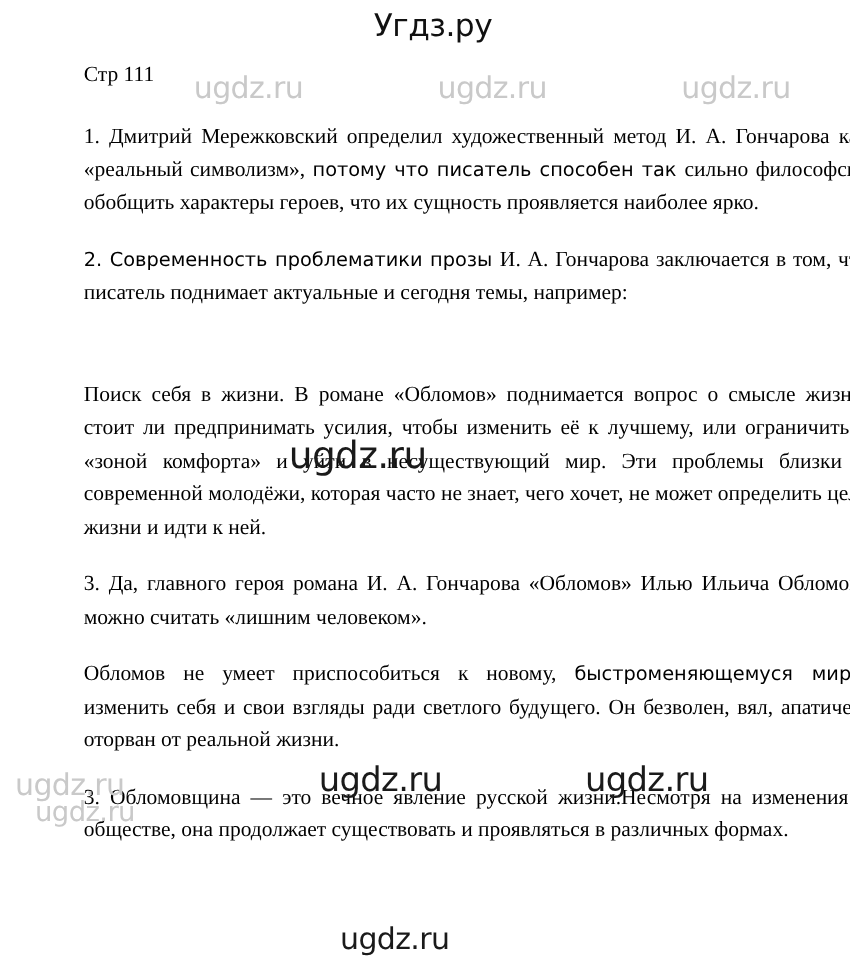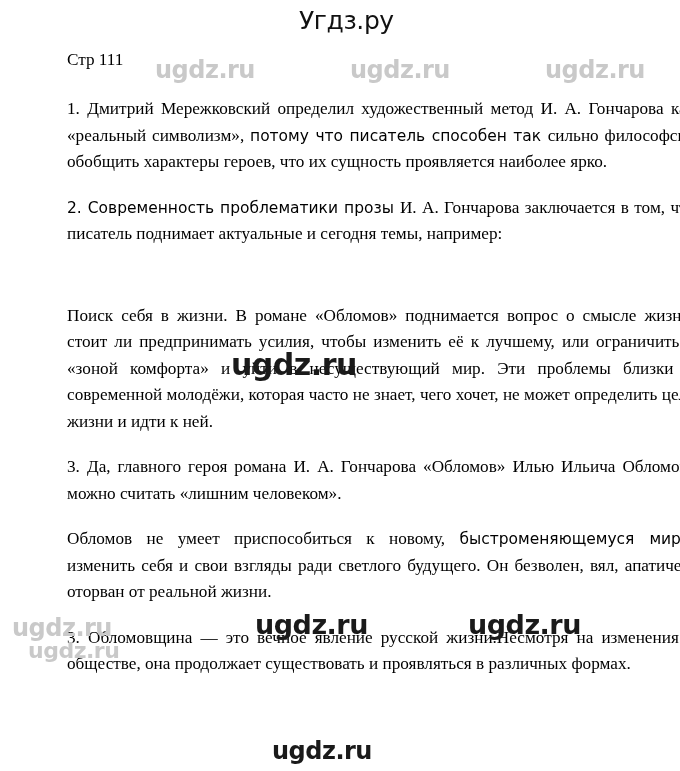--- a/index.html
+++ b/index.html
@@ -19,21 +19,21 @@
   
   .wm-layer {
     position: absolute;
     inset: 0;
     pointer-events: none;
     z-index: 2;
   }
   .wm {
     position: absolute;
     font-family: "DejaVu Sans", sans-serif;
-    font-weight: bold;
+    font-weight: normal;
     color: #1a1a1a;
     white-space: nowrap;
     letter-spacing: -0.5px;
   }
   .wm-faint {
     color: #c9c9c9;
   }
   .wm-logo {
     position: absolute;
     font-family: "DejaVu Sans", sans-serif;

